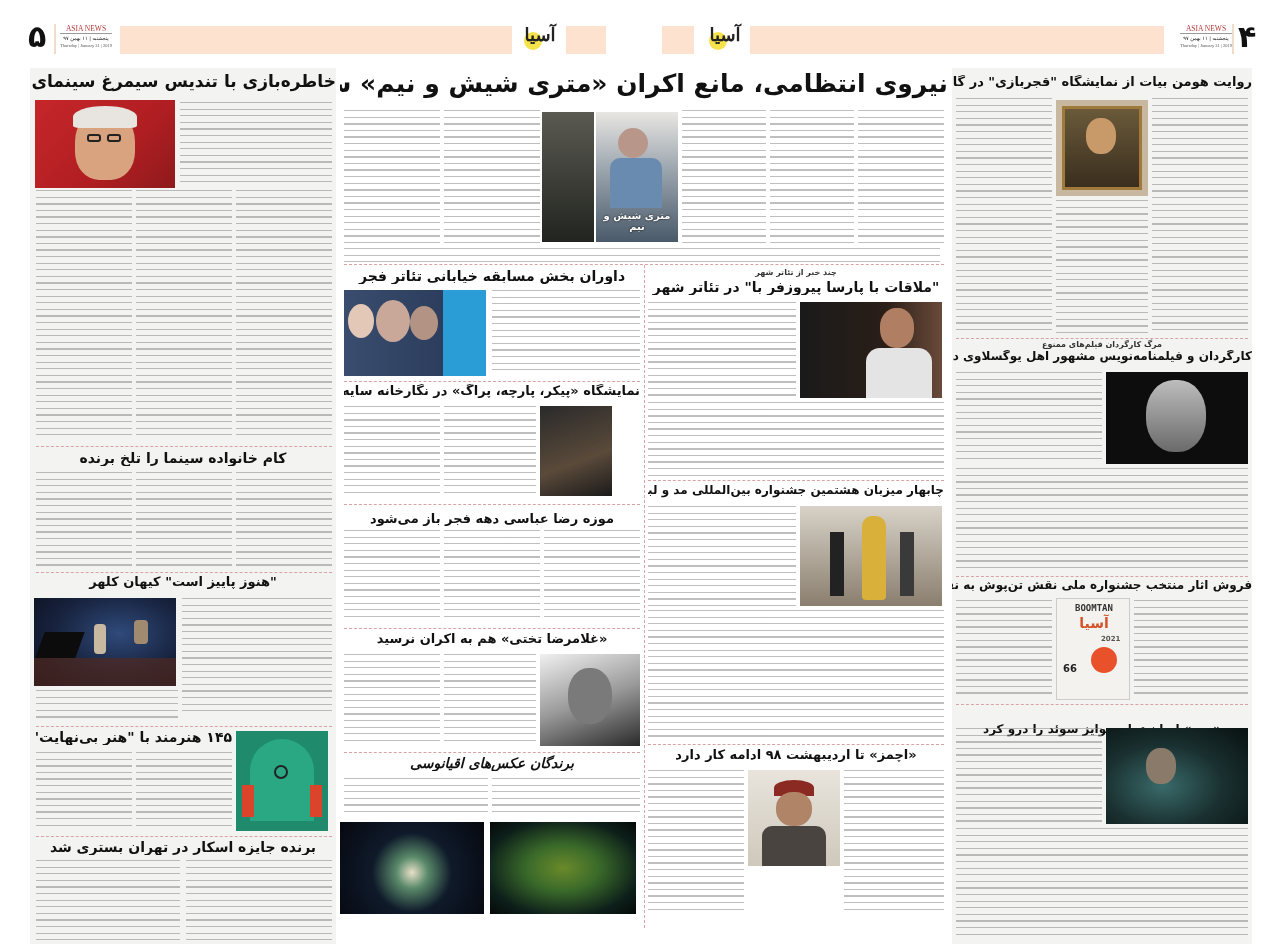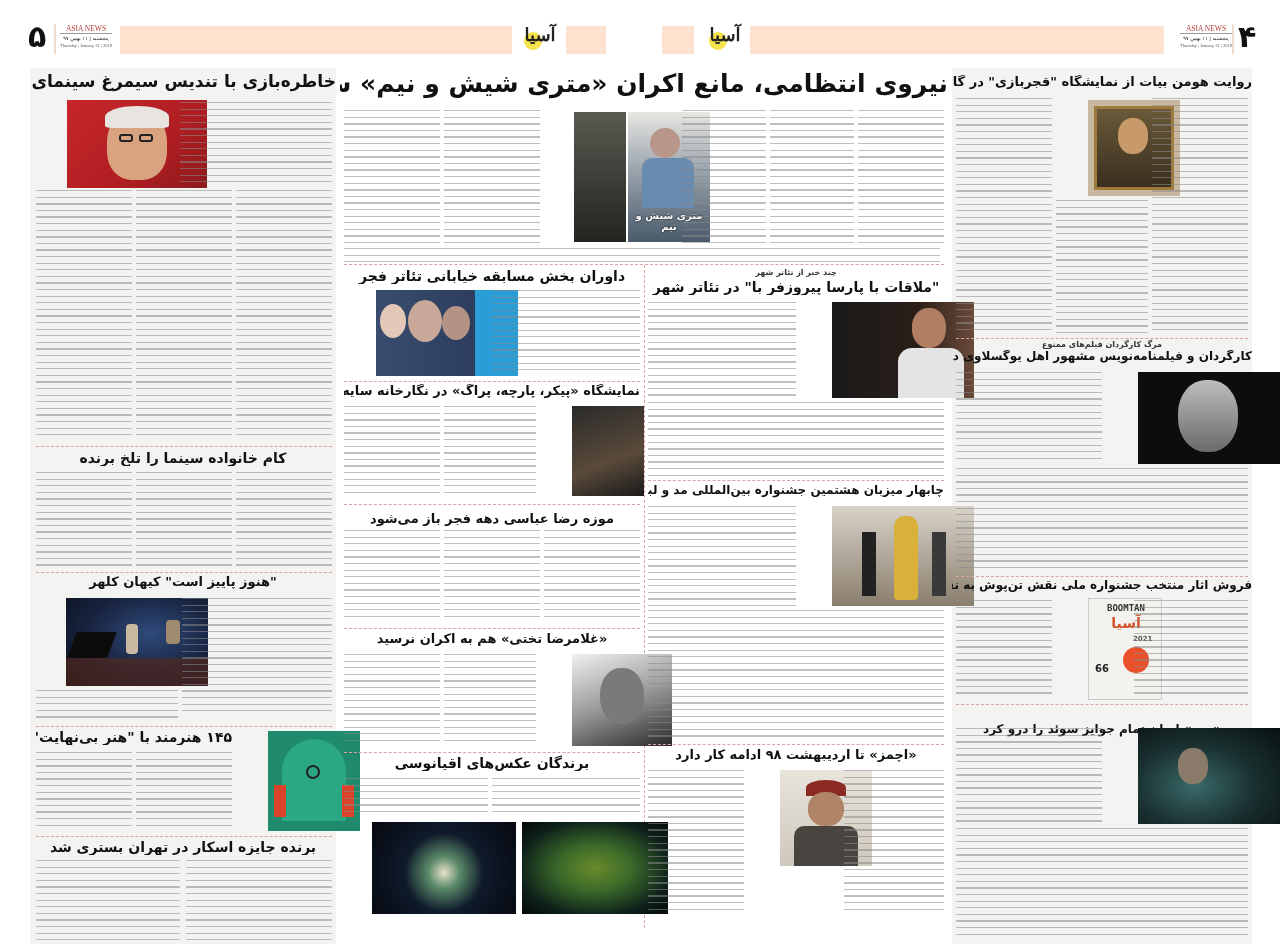--- a/index.html
+++ b/index.html
@@ -32,21 +32,21 @@
   .article { position: absolute; direction: rtl; }
   .hl { font-family: "DejaVu Sans", sans-serif; font-weight: bold; text-align: center; color: #111; white-space: nowrap; overflow: hidden; line-height: 1.15; }
   .kicker { font-size: 8px; font-weight: bold; text-align: center; color: #333; }
   .divider { position: absolute; height: 0; border-top: 1px dashed #d9a3a3; }
 
   
   .text { position: absolute; direction: rtl; overflow: hidden;
           background-image: repeating-linear-gradient(to bottom, #8a8a8a 0px, #8a8a8a 1.3px, transparent 1.3px, transparent 6.6px);
           opacity: 0.55; }
 
-  .photo { position: absolute; overflow: hidden; margin-left: 32px; }
+  .photo { position: absolute; overflow: hidden; }
 </style>
 </head>
 <body>
 
 <div class="masthead">
   <div class="page-num left">۵</div>
   <div class="asia-box left">
     <div class="asia-title">ASIA NEWS</div>
     <div class="asia-date-fa">پنجشنبه | ۱۱ بهمن ۹۷</div>
     <div class="asia-date-en">Thursday | January 31 | 2019</div>
@@ -179,21 +179,21 @@
 <div class="article" style="left:344px;top:632px;width:296px;">
   <div class="hl" style="font-size:13px;">«غلامرضا تختی» هم به اکران نرسید</div>
 </div>
 <div class="text" style="left:344px;top:654px;width:96px;height:90px;"></div>
 <div class="text" style="left:444px;top:654px;width:92px;height:90px;"></div>
 <div class="photo" style="left:540px;top:654px;width:100px;height:92px;background:linear-gradient(160deg,#f0f0f0,#9a9a9a 50%,#2a2a2a);">
   <div style="position:absolute;left:28px;top:14px;width:44px;height:56px;border-radius:46%;background:#7a7a7a;"></div>
 </div>
 <div class="divider" style="left:344px;top:752px;width:296px;"></div>
 
-<div class="article" style="left:344px;top:755px;width:296px;">
+<div class="article" style="left:344px;top:755px;width:296px;font-style:italic;">
   <div class="hl" style="font-size:14px;">برندگان عکس‌های اقیانوسی</div>
 </div>
 <div class="text" style="left:344px;top:778px;width:144px;height:40px;"></div>
 <div class="text" style="left:492px;top:778px;width:148px;height:40px;"></div>
 <div class="photo" style="left:340px;top:822px;width:144px;height:92px;background:radial-gradient(circle at 50% 55%,#e8e0c8 0%,#5a8a6a 18%,#0f1a2a 45%,#06080f 100%);"></div>
 <div class="photo" style="left:490px;top:822px;width:146px;height:92px;background:radial-gradient(ellipse at 50% 50%,#6a8a2a 0%,#3a6a2a 35%,#0d1f1a 75%,#050a08 100%);"></div>
 
 <div class="article" style="left:648px;top:268px;width:296px;">
   <div class="kicker">چند خبر از تئاتر شهر</div>
   <div class="hl" style="font-size:14px;margin-top:2px;">"ملاقات با پارسا پیروزفر با" در تئاتر شهر</div>

